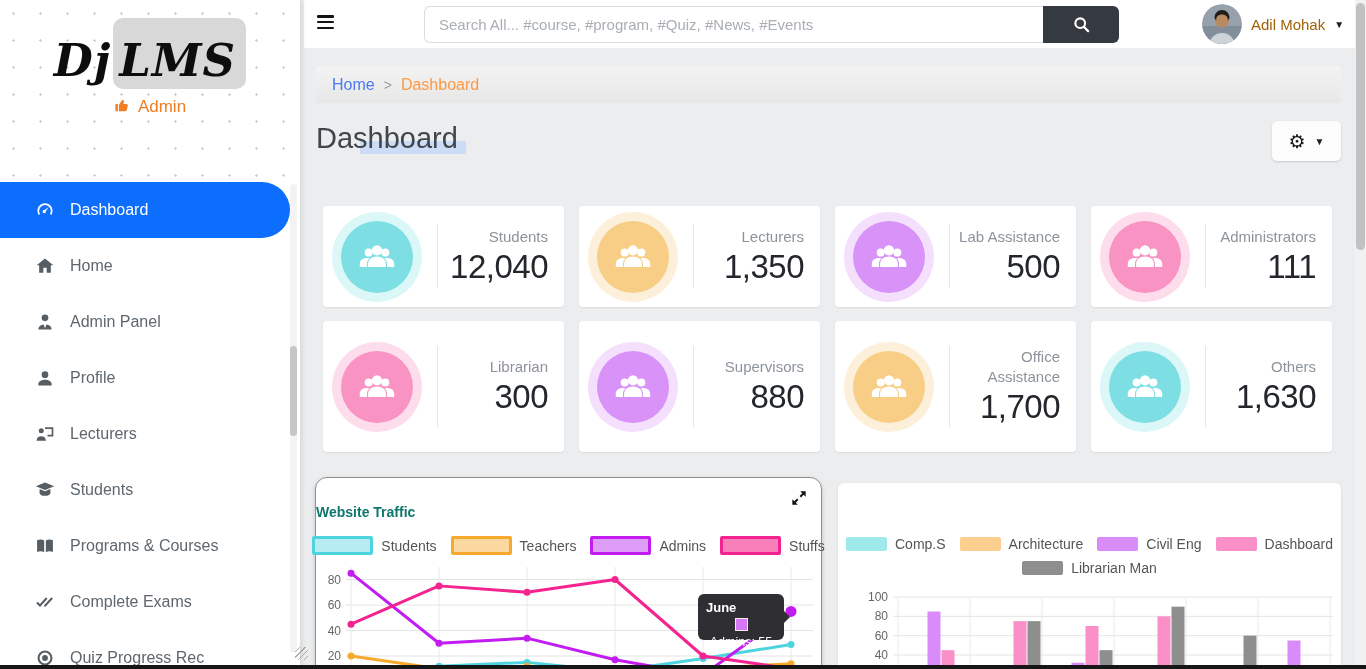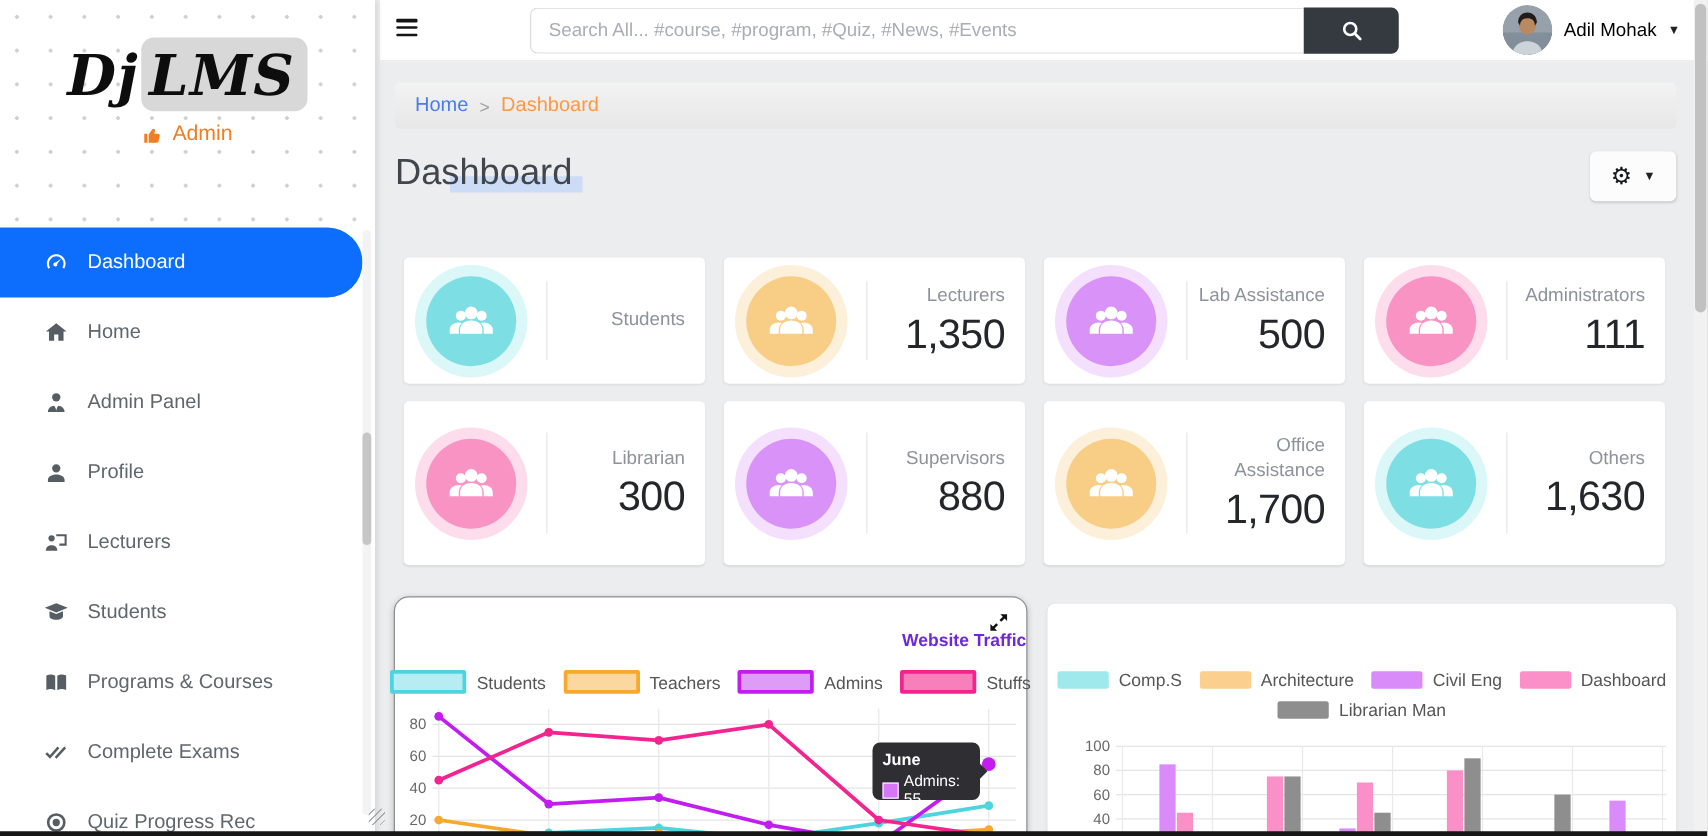--- a/index.html
+++ b/index.html
@@ -6,22 +6,22 @@
   .app{position:relative;width:1366px;height:669px;overflow:hidden;background:#ebedee;
        font-family:"Liberation Sans",sans-serif;}
 
   
   .sidebar{position:absolute;left:0;top:0;width:300px;height:669px;background:#fff;
            box-shadow:2px 0 5px rgba(0,0,0,.10);z-index:5;}
   .side-header{height:182px;text-align:center;
      background-image:radial-gradient(#cfcfcf 1.3px,transparent 1.4px);background-size:27px 27px;}
   .logo{padding-top:34px;font-family:"DejaVu Serif",serif;font-style:italic;font-weight:bold;
         font-size:45px;color:#0d0d0d;letter-spacing:1px;}
-  .logo .lms{background:#d8d8d8;border-radius:10px;padding:4px 10px 2px 6px;margin-left:2px;}
-  .admin-link{margin-top:10px;color:#f07e22;font-size:17px;display:flex;align-items:flex-end;justify-content:center;gap:7px;}
+  .logo .lms{background:#d8d8d8;border-radius:10px;padding:16px 10px 2px 6px;margin-left:2px;}
+  .admin-link{margin-top:10px;color:#f07e22;font-size:17px;display:flex;align-items:flex-start;justify-content:center;gap:7px;}
   .admin-link svg{width:17px;height:17px;fill:#f07e22;}
   .nav-item{display:flex;align-items:center;gap:15px;height:56px;padding-left:35px;
             color:#5e676e;font-size:16px;cursor:pointer;}
   .nav-item svg{width:20px;height:20px;fill:#565e64;flex:none;}
   .nav-item.active{background:#0d6efd;color:#fff;width:290px;box-sizing:border-box;border-radius:0 28px 28px 0;}
   .nav-item.active svg{fill:#fff;}
   .side-scroll{position:absolute;left:290px;top:184px;width:7px;height:468px;background:#f3f3f3;border-radius:4px;z-index:6;}
   .side-thumb{position:absolute;left:0;top:162px;width:7px;height:90px;background:#c6c6c6;border-radius:4px;}
 
   
@@ -31,21 +31,21 @@
   .hamburger span{display:block;height:2.6px;background:#141414;margin-bottom:3.2px;border-radius:1px;}
   .search-wrap{position:absolute;left:120px;top:6px;display:flex;height:37px;}
   .search-input{width:590px;border:1px solid #d9dce1;border-right:none;border-radius:6px 0 0 6px;
         padding:0 14px;font-size:15px;color:#333;outline:none;font-family:inherit;}
   .search-input::placeholder{color:#a9aeb5;}
   .search-btn{width:76px;background:#343a40;border:none;border-radius:0 6px 6px 0;cursor:pointer;
         display:flex;align-items:center;justify-content:center;}
   .search-btn svg{width:19px;height:19px;}
   .user-wrap{position:absolute;left:898px;top:4px;display:flex;align-items:center;gap:9px;cursor:pointer;}
   .avatar{width:40px;height:40px;border-radius:50%;overflow:hidden;flex:none;}
-  .user-name{font-size:15px;color:#000000;}
+  .user-name{font-size:15px;color:#a16207;}
   .caret{font-size:10px;color:#222;}
 
   
   .breadcrumb{position:absolute;left:316px;top:66px;width:1009px;height:37px;
       background:linear-gradient(#f3f3f3,#e7e7e7);border-radius:4px;display:flex;align-items:center;
       padding-left:16px;font-size:16px;z-index:2;}
   .bc-home{color:#4a7af0;cursor:pointer;}
   .bc-sep{color:#98a0a6;margin:0 9px;font-size:14px;}
   .bc-cur{color:#fd9843;}
   .page-title{position:absolute;left:316px;top:122px;font-size:29px;color:#40464c;z-index:2;}
@@ -65,40 +65,40 @@
   .stat-div{width:1px;height:62%;background:#e4e7ea;margin-left:24px;}
   .stat-text{flex:1;text-align:right;padding-right:16px;}
   .stat-label{color:#8d939b;font-size:15px;max-width:128px;margin-left:auto;line-height:1.35;}
   .stat-value{color:#23272b;font-size:33px;font-weight:500;letter-spacing:-.5px;margin-top:1px;}
 
   
   .chart-card{background:#fff;position:absolute;z-index:2;}
   .card-line{left:315px;top:477px;width:505px;height:215px;border:1px solid #8f8f8f;border-radius:12px;
       box-shadow:0 2px 5px rgba(0,0,0,.18);}
   .card-bar{left:838px;top:483px;width:503px;height:210px;border-radius:6px;box-shadow:0 1px 3px rgba(0,0,0,.08);}
-  .chart-title{position:absolute;left:0;right:0;top:26px;text-align:right;font-size:14px;font-weight:bold;color:#6d28d9;}
+  .chart-title{position:absolute;left:0;right:0;top:26px;text-align:left;font-size:14px;font-weight:bold;color:#0f766e;}
   .card-bar .chart-title{top:27px;}
   .expand-btn{position:absolute;right:12px;top:10px;width:20px;height:20px;cursor:pointer;}
   .expand-btn svg{width:20px;height:20px;fill:#111;}
   .legend-row{position:absolute;left:0;right:0;display:flex;justify-content:center;align-items:center;gap:14px;}
   .lg-item{display:flex;align-items:center;gap:8px;font-size:14px;color:#555;}
   .lg-box{width:55px;height:13px;border:3px solid;border-radius:2px;box-sizing:content-box;}
   .lg-box.solid{width:41px;height:14px;border:none;}
   .card-line .legend-row{top:58px;}
   .lrowA{top:53px;} .lrowB{top:77px;}
   .chart-svg{position:absolute;left:0;top:0;}
   .card-line .chart-svg{top:85px;}
 
   
   .tooltip{position:absolute;left:382px;top:116px;width:86px;height:46px;background:#2e2e33;border-radius:6px;
       color:#fff;padding:6px 8px;box-sizing:border-box;z-index:3;}
   .tooltip::after{content:'';position:absolute;right:-6px;top:50%;margin-top:-6px;
       border-left:6px solid #2e2e33;border-top:6px solid transparent;border-bottom:6px solid transparent;}
   .tt-title{font-size:13px;font-weight:bold;}
-  .tt-row{display:flex;align-items:center;gap:4px;margin-top:3px;}
+  .tt-row{display:flex;align-items:center;gap:4px;margin-top:3px;flex-direction:column;}
   .tt-swatch{width:11px;height:11px;border:1px solid #eee;flex:none;}
   .tt-text{font-size:12.5px;}
 
   
   .main-scroll{position:absolute;right:0;top:0;width:11px;height:669px;background:#f1f1f1;z-index:30;}
   .main-thumb{position:absolute;right:1px;top:3px;width:9px;height:247px;background:#c1c1c1;border-radius:5px;}
   .bottom-strip{position:absolute;left:0;bottom:0;width:1366px;height:4px;background:#161616;z-index:40;}
   .grip{position:absolute;left:295px;top:647px;width:13px;height:13px;z-index:31;
       background:repeating-linear-gradient(135deg,transparent 0 3px,#9a9a9a 3px 4px);opacity:.8;}
 </style>
@@ -248,20 +248,21 @@
             <circle cx="25.5" cy="11" r="3.6"></circle>
             <circle cx="18" cy="9" r="4.6"></circle>
             <path d="M18 14.5c4.6 0 8 2.7 8 6.5v3H10v-3c0-3.8 3.4-6.5 8-6.5z"></path>
             <path d="M8 16c-3.3.4-5.5 2.3-5.5 5.2V24H9v-2.7c0-2 .8-3.8 2.2-5.1A8 8 0 0 0 8 16z"></path>
             <path d="M28 16c3.3.4 5.5 2.3 5.5 5.2V24H27v-2.7c0-2-.8-3.8-2.2-5.1A8 8 0 0 1 28 16z"></path>
           </svg>
         </div>
       <div class="stat-div"></div>
       <div class="stat-text">
           <div class="stat-label">Students</div>
+          <div class="stat-value">12,040</div>
         </div>
     </div>
     <div class="stat-card">
       <div class="stat-circle" style="background: rgb(248, 205, 133); box-shadow: rgb(253, 240, 218) 0px 0px 0px 9px;">
           <svg viewBox="0 0 36 30">
             <circle cx="10.5" cy="11" r="3.6"></circle>
             <circle cx="25.5" cy="11" r="3.6"></circle>
             <circle cx="18" cy="9" r="4.6"></circle>
             <path d="M18 14.5c4.6 0 8 2.7 8 6.5v3H10v-3c0-3.8 3.4-6.5 8-6.5z"></path>
             <path d="M8 16c-3.3.4-5.5 2.3-5.5 5.2V24H9v-2.7c0-2 .8-3.8 2.2-5.1A8 8 0 0 0 8 16z"></path>

